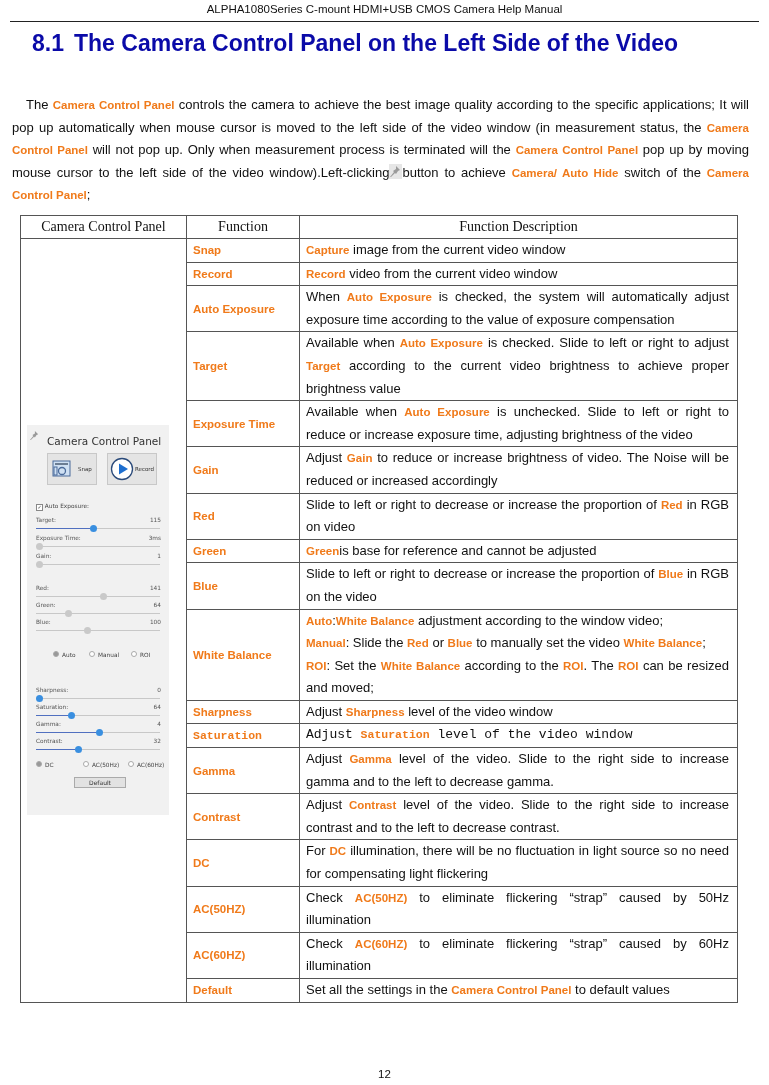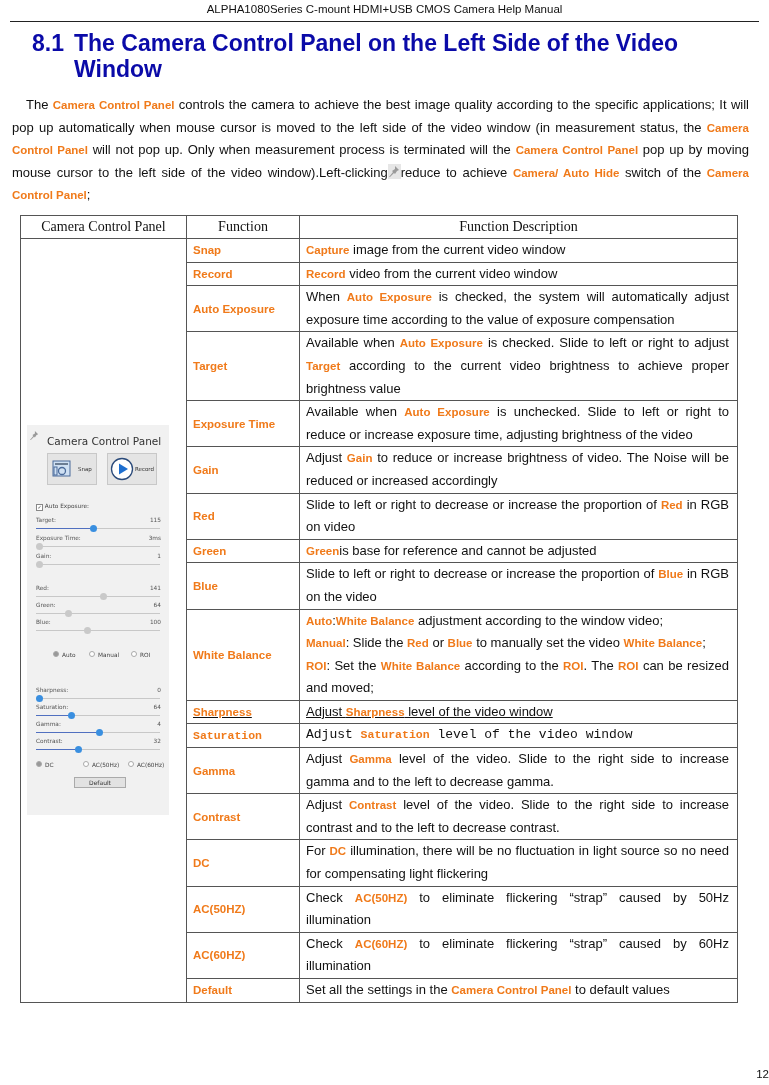--- a/index.html
+++ b/index.html
@@ -48,36 +48,35 @@
   .knob.blue { background: #3a8fe0; } .knob.grey { background: #c9c9c9; }
   .ccp .chk { position: absolute; left: 9px; top: 78px; font-size: 5.8px; }
   .ccp .chkbox { display: inline-block; width: 5px; height: 5px; border: 1px solid #888;
                  background: #fff; font-size: 5px; line-height: 5px; text-align: center; vertical-align: -1px; }
   .ccp .radio { position: absolute; font-size: 5.8px; }
   .ccp .rdot { display: inline-block; width: 4px; height: 4px; border: 1px solid #aaa; border-radius: 50%;
                vertical-align: 0; margin-right: 3px; background: #fff; }
   .ccp .rdot.on { background: #999; }
   .ccp .default { position: absolute; left: 47px; top: 352px; width: 50px; height: 9px;
                   background: #e2e2e2; border: 1px solid #aaa; font-size: 6px; text-align: center; line-height: 9px; color: #333; }
-  .page-num { position: absolute; left: 0; right: 0; top: 1068px; text-align: right; font-size: 11.5px; }
+  .page-num { position: absolute; left: 0; right: 0; top: 1068px; text-align: center; font-size: 11.5px; }
 </style>
 </head>
 <body>
 
 <div class="page-header">ALPHA1080Series C-mount HDMI+USB CMOS Camera Help Manual</div>
 
 <div class="section-title">
   <span class="num">8.1</span><span>The Camera Control Panel on the Left Side of the Video</span><br>
-  <span class="line2">Window</span>
 </div>
 
 <div class="intro">
   <span class="indent"></span><span>The </span><span class="hl">Camera Control Panel</span><span> controls the camera to achieve the best image quality according to the specific applications; It will pop up automatically when mouse cursor is moved to the left side of the video window (in measurement status, the </span><span class="hl">Camera Control Panel</span><span> will not pop up. Only when measurement process is terminated will the </span><span class="hl">Camera Control Panel</span><span> pop up by moving mouse cursor to the left side of the video window).Left-clicking</span><span class="pin-inline"><svg width="11" height="13" viewBox="0 0 11 13">
         <path d="M6 1 L10 5 L8 6 L6 9 L5 8 L1 12 L0 12 L4 7 L3 6 L6 4 Z" fill="#9a9a9a"></path>
-      </svg></span><span>reduce to achieve </span><span class="hl">Camera/ Auto Hide</span><span> switch of the </span><span class="hl">Camera Control Panel</span><span>;</span>
+      </svg></span><span>button to achieve </span><span class="hl">Camera/ Auto Hide</span><span> switch of the </span><span class="hl">Camera Control Panel</span><span>;</span>
 </div>
 
 <table class="main">
   <thead>
     <tr>
       <th class="c1">Camera Control Panel</th>
       <th class="c2">Function</th>
       <th>Function Description</th>
     </tr>
   </thead>
@@ -197,21 +196,21 @@
         <td class="desc"><span class="hl">Green</span><span>is base for reference and cannot be adjusted</span></td>
       </tr>
       <tr style="height: 45px;">
         <td class="fn">Blue</td>
         <td class="desc"><span>Slide to left or right to decrease or increase the proportion of </span><span class="hl">Blue</span><span> in RGB on the video</span></td>
       </tr>
       <tr style="height: 90px;">
         <td class="fn">White Balance</td>
         <td class="desc"><span class="hl">Auto</span><span>:</span><span class="hl">White Balance</span><span> adjustment according to the window video;</span><br><span class="hl">Manual</span><span>: Slide the </span><span class="hl">Red</span><span> or </span><span class="hl">Blue</span><span> to manually set the video </span><span class="hl">White Balance</span><span>;</span><br><span class="hl">ROI</span><span>: Set the </span><span class="hl">White Balance</span><span> according to the </span><span class="hl">ROI</span><span>. The </span><span class="hl">ROI</span><span> can be resized and moved;</span></td>
       </tr>
-      <tr style="height: 22px; text-decoration: underline;">
+      <tr style="height: 22px;">
         <td class="fn">Sharpness</td>
         <td class="desc"><span>Adjust </span><span class="hl">Sharpness</span><span> level of the video window</span></td>
       </tr>
       <tr style="height: 22px; font-family: Liberation Mono, monospace;">
         <td class="fn">Saturation</td>
         <td class="desc"><span>Adjust </span><span class="hl">Saturation</span><span> level of the video window</span></td>
       </tr>
       <tr style="height: 45px;">
         <td class="fn">Gamma</td>
         <td class="desc"><span>Adjust </span><span class="hl">Gamma</span><span> level of the video. Slide to the right side to increase gamma and to the left to decrease gamma.</span></td>

